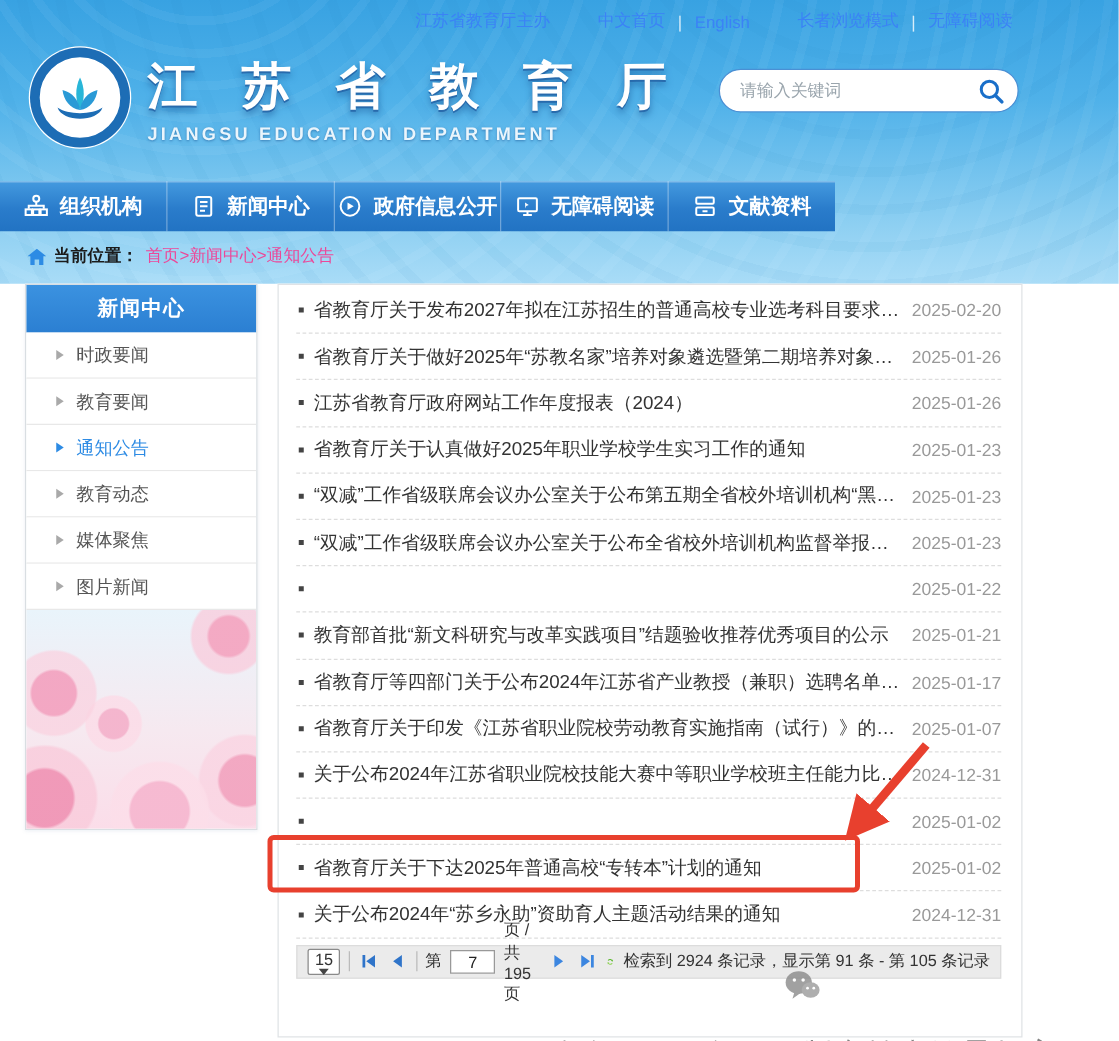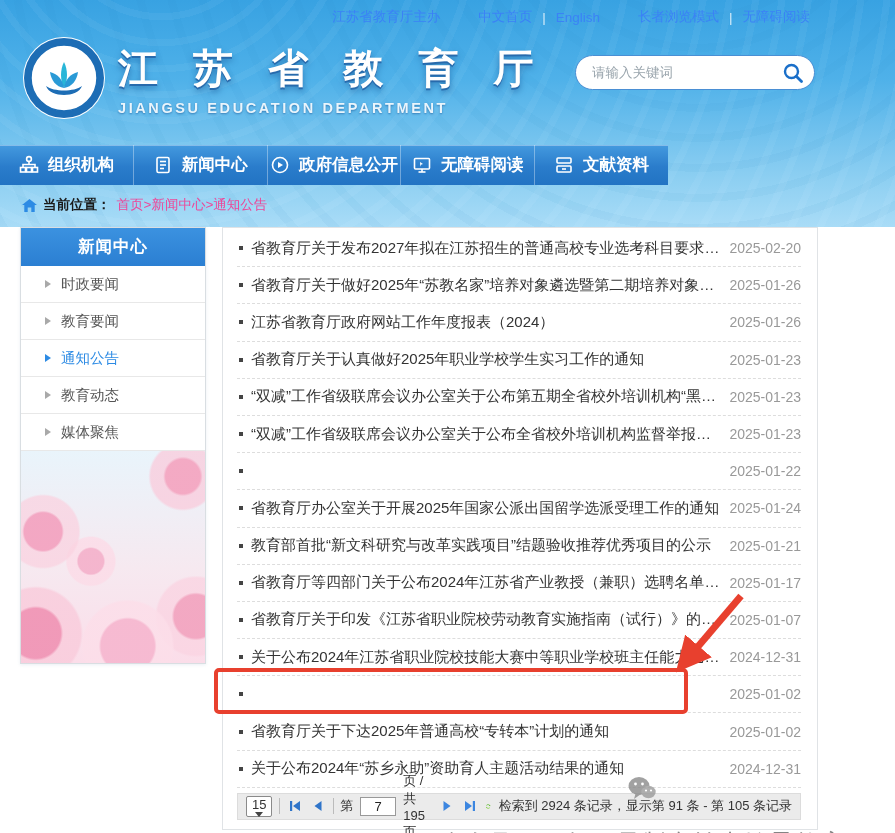--- a/index.html
+++ b/index.html
@@ -271,20 +271,24 @@
     <span>通知公告</span>
   </div>
   <div class="side-item">
     <span class="tri"></span>
     <span>教育动态</span>
   </div>
   <div class="side-item">
     <span class="tri"></span>
     <span>媒体聚焦</span>
   </div>
+  <div class="side-item">
+    <span class="tri"></span>
+    <span>图片新闻</span>
+  </div>
   <div class="side-flowers"></div>
 </div>
 
 <div class="main">
   <div class="row">
     <span class="bullet"></span>
     <a class="title">省教育厅关于发布2027年拟在江苏招生的普通高校专业选考科目要求的公告</a>
     <span class="date">2025-02-20</span>
   </div>
   <div class="row">
@@ -308,25 +312,20 @@
     <span class="date">2025-01-23</span>
   </div>
   <div class="row">
     <span class="bullet"></span>
     <a class="title">“双减”工作省级联席会议办公室关于公布全省校外培训机构监督举报电话的公...</a>
     <span class="date">2025-01-23</span>
   </div>
   <div class="row">
     <span class="bullet"></span>
     <span class="date">2025-01-22</span>
-  </div>
-  <div class="row">
-    <span class="bullet"></span>
-    <a class="title">省教育厅办公室关于开展2025年国家公派出国留学选派受理工作的通知</a>
-    <span class="date">2025-01-24</span>
   </div>
   <div class="row">
     <span class="bullet"></span>
     <a class="title">教育部首批“新文科研究与改革实践项目”结题验收推荐优秀项目的公示</a>
     <span class="date">2025-01-21</span>
   </div>
   <div class="row">
     <span class="bullet"></span>
     <a class="title">省教育厅等四部门关于公布2024年江苏省产业教授（兼职）选聘名单的通知</a>
     <span class="date">2025-01-17</span>

